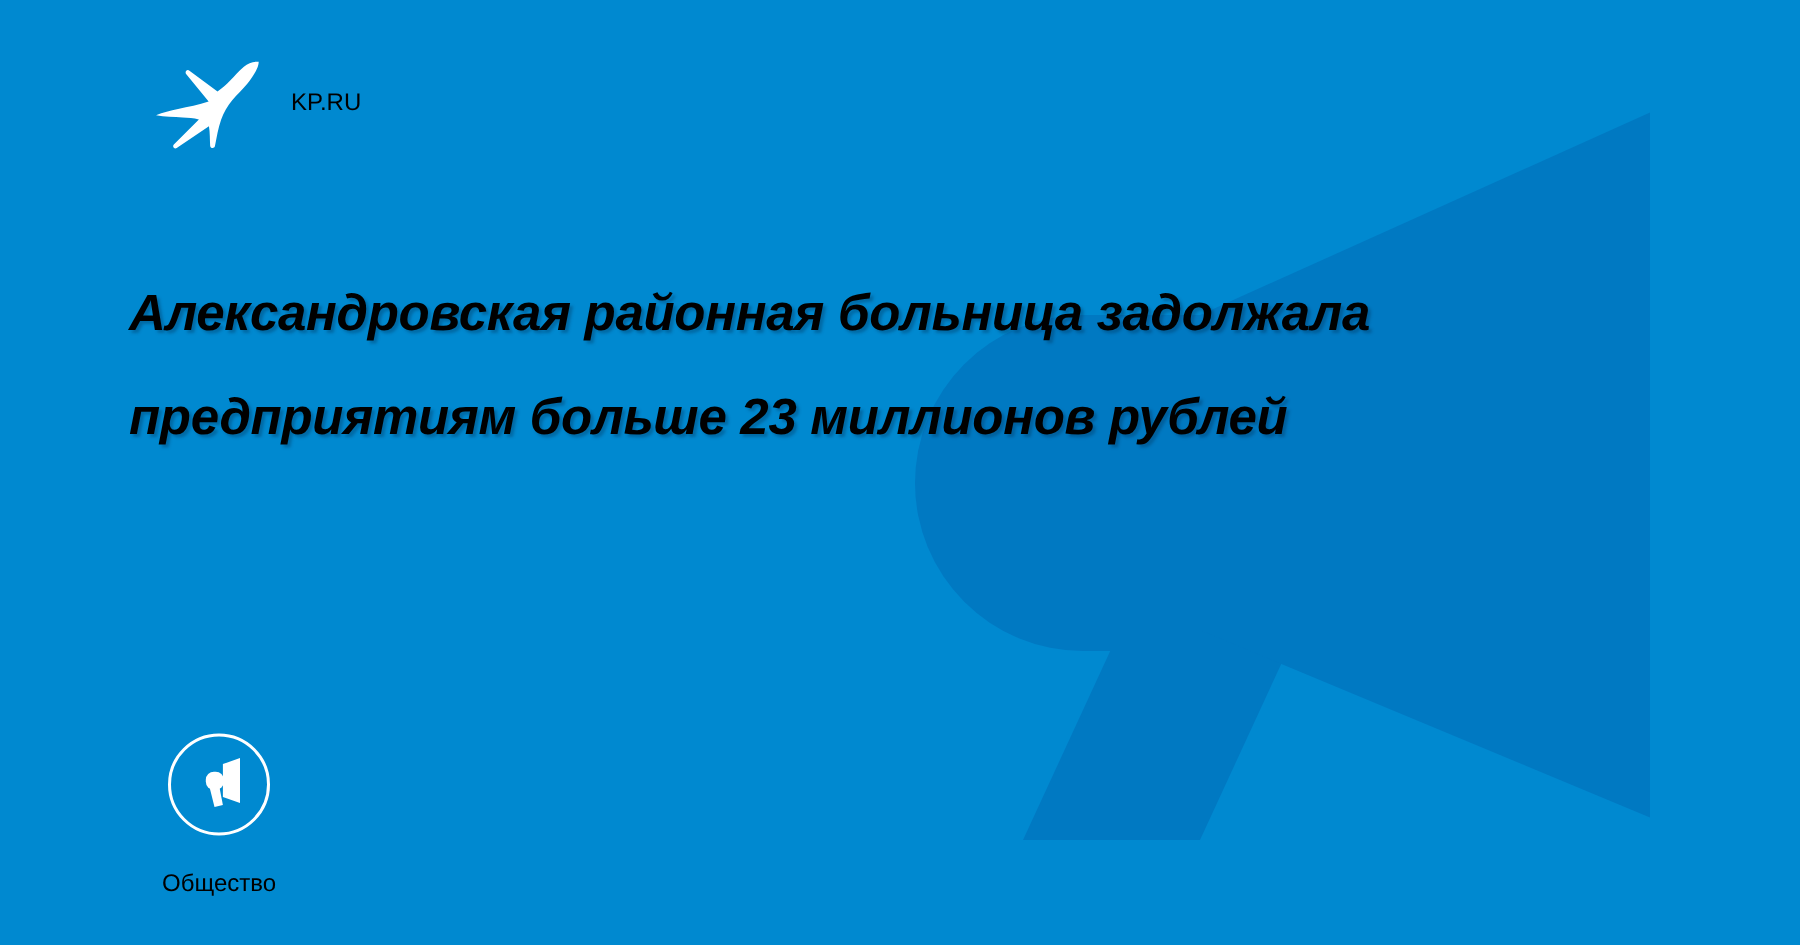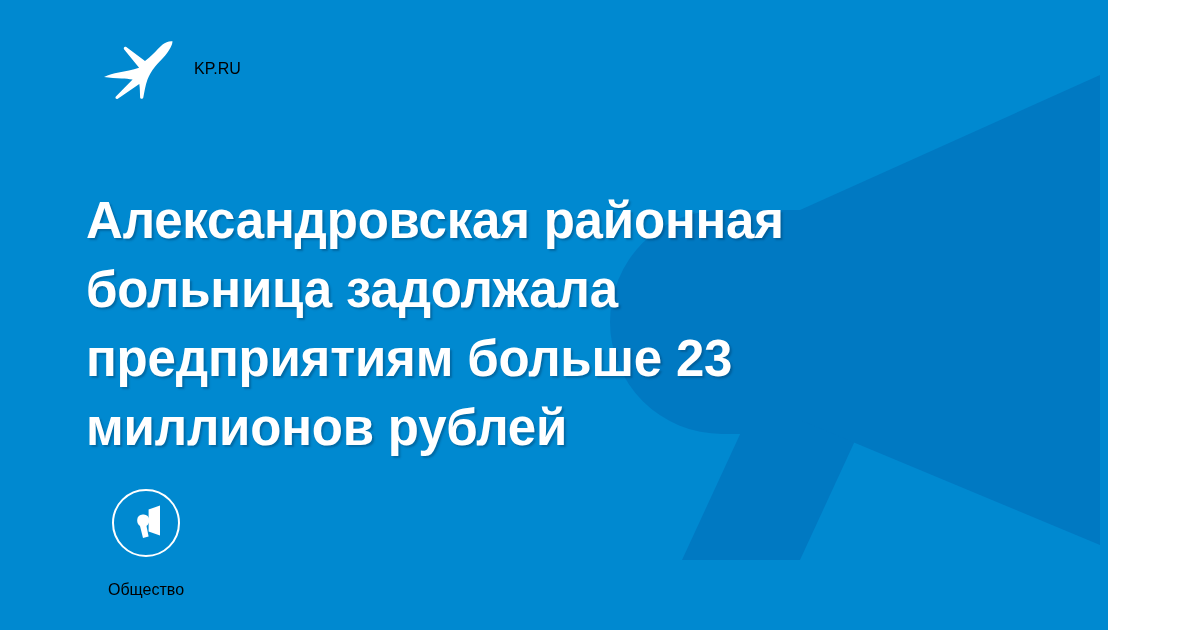--- a/index.html
+++ b/index.html
@@ -5,21 +5,21 @@
 <style>
   html, body {
     margin: 0;
     padding: 0;
     background: #ffffff;
   }
   * { box-sizing: border-box; }
 
   #card {
     position: relative;
-    width: 1108px;
+    width: 1200px;
     height: 630px;
     overflow: hidden;
     background: #0089d0;
     font-family: "Liberation Sans", "DejaVu Sans", sans-serif;
   }
 
   
   #watermark {
     position: absolute;
     inset: 0;
@@ -44,26 +44,27 @@
     display: block;
   }
 
   
   #headline {
     position: absolute;
     left: 86px;
     top: 152px;
     width: 830px;
     z-index: 3;
-    color: #ffffff;
-    font-size: 51px;
+    color: #000000;
+    font-size: 34px;
     font-weight: 700;
     line-height: 69px;
     letter-spacing: -0.2px;
     text-shadow: 2px 2px 2px rgba(0, 50, 85, 0.35);
+    font-style: italic;
   }
 
   
   #category {
     position: absolute;
     left: 108px;
     top: 489px;
     display: flex;
     align-items: center;
     gap: 24px;

